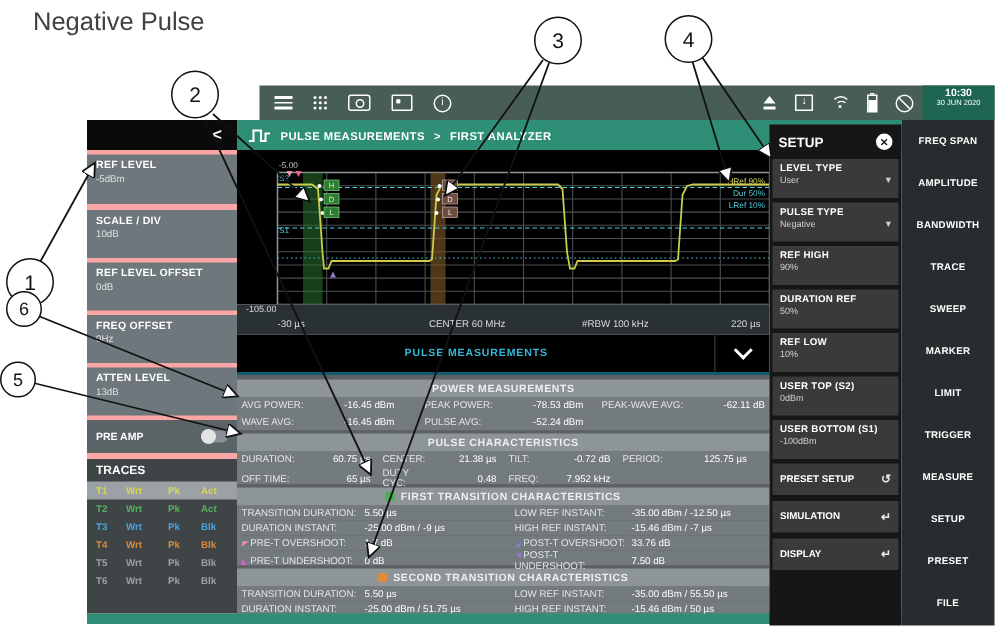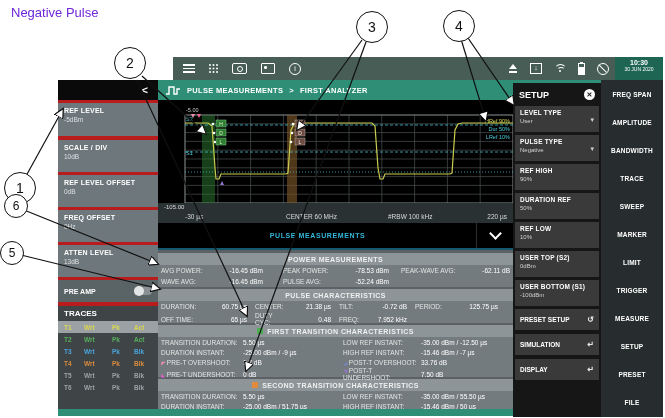--- a/index.html
+++ b/index.html
@@ -1,21 +1,21 @@
 <!DOCTYPE html>
 <html><head>
 <meta charset="utf-8">
 <style>
   html,body{margin:0;padding:0;background:#fff;}
   .page{position:relative;width:665px;height:418px;background:#fff;overflow:hidden;
         font-family:"Liberation Sans",sans-serif;-webkit-font-smoothing:antialiased;}
   .abs{position:absolute;}
 
   
-  .fig-title{left:11px;top:5px;font-size:13px;color:#6d28d9;}
+  .fig-title{left:22px;top:5px;font-size:17px;color:#404040;}
   .callout{position:absolute;border:1.6px solid #111;border-radius:50%;background:#fff;
            display:flex;align-items:center;justify-content:center;color:#111;z-index:60;}
   .callout.big{width:30px;height:30px;font-size:14px;}
   .callout.small{width:22px;height:22px;font-size:12px;}
   #overlay{position:absolute;left:0;top:0;z-index:55;pointer-events:none;}
 
   
   .toolbar{left:173px;top:57px;width:490px;height:23px;background:#475d56;display:flex;align-items:center;padding:0 0 0 10px;box-sizing:border-box;}
   .tb-left{display:flex;align-items:center;gap:14px;}
   .tb-right{margin-left:auto;display:flex;align-items:center;gap:12px;padding-right:6px;}
@@ -44,21 +44,21 @@
   .i-wifi{width:12px;height:9px;position:relative;}
   .i-wifi i{position:absolute;border:1.2px solid #fff;border-color:#fff transparent transparent transparent;border-radius:50%;}
   .i-wifi .a1{left:0;top:0;width:11px;height:11px;}
   .i-wifi .a2{left:2.5px;top:2.8px;width:6px;height:6px;}
   .i-wifi .dot{position:absolute;left:5px;top:6px;width:2px;height:2px;background:#fff;border-radius:50%;border:none;}
 
   .side-head{left:58px;top:80px;width:100px;height:20px;background:#0a0a0a;color:#fff;display:flex;align-items:center;justify-content:flex-end;padding-right:10px;box-sizing:border-box;font-size:11px;font-weight:bold;}
   .crumb{left:158px;top:80px;width:443px;height:20px;background:#2f8f76;color:#fff;display:flex;align-items:center;gap:6px;padding-left:7px;box-sizing:border-box;font-size:7.5px;font-weight:bold;letter-spacing:.3px;}
 
   
-  .sidebar{left:58px;top:100px;width:100px;height:309px;background:#b91c1c;box-sizing:border-box;padding-left:18px;}
+  .sidebar{left:58px;top:100px;width:100px;height:309px;background:#fca5a5;box-sizing:border-box;padding-left:18px;}
   .sbtn{position:absolute;left:0;width:100px;background:#6e777b;color:#fff;padding:4px 6px;box-sizing:border-box;}
   .sbtn .l{font-size:7px;font-weight:bold;letter-spacing:.2px;}
   .sbtn .v{font-size:6.5px;color:#dde0e1;margin-top:2px;}
   .preamp{position:absolute;left:0;top:180px;width:100px;height:22px;background:#5a6366;color:#fff;display:flex;align-items:center;justify-content:space-between;padding:0 6px;box-sizing:border-box;font-size:7px;font-weight:bold;}
   .toggle{width:18px;height:8px;background:#8a9093;border-radius:4px;position:relative;}
   .toggle:after{content:"";position:absolute;left:0;top:-1px;width:10px;height:10px;background:#e3e5e5;border-radius:50%;}
   .traces{position:absolute;left:0;top:206px;width:100px;height:103px;background:#3f4547;color:#fff;}
   .traces .hd{font-size:8px;font-weight:bold;padding:3px 6px;}
   .trow{display:grid;grid-template-columns:20px 28px 22px 24px;padding:2.5px 0 2.5px 6px;font-size:6.5px;font-weight:bold;}
   .trow.hl{background:#9ba1a4;}

